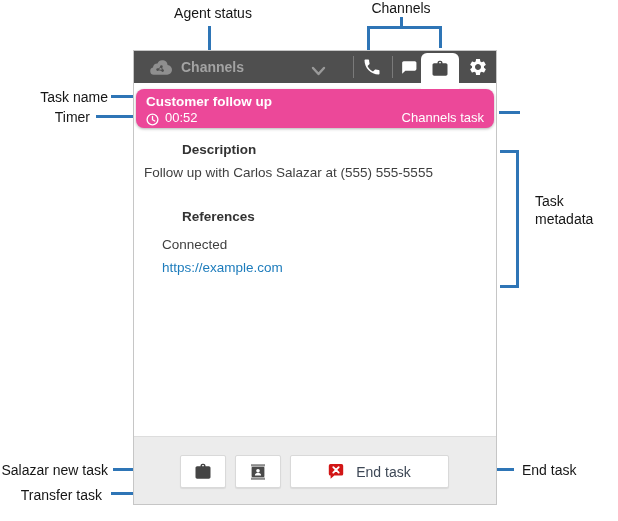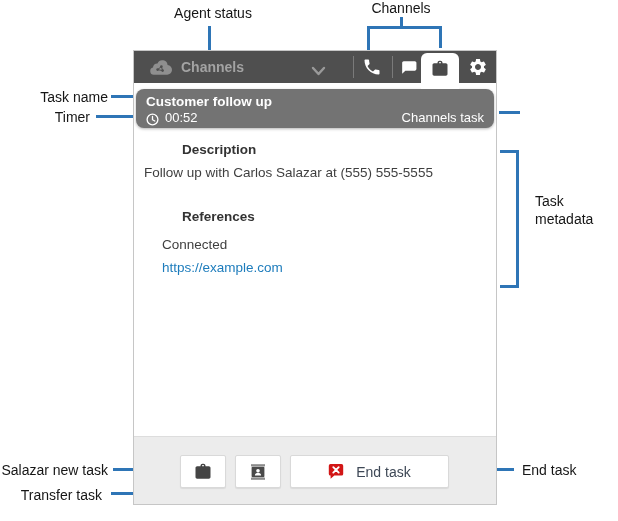--- a/index.html
+++ b/index.html
@@ -54,21 +54,21 @@
     border-radius: 6px 6px 0 0;
     z-index: 2;
   }
   .tasktab .briefcase-wrap { position: absolute; left: 9px; top: 6px; width: 20px; height: 20px; }
   .gear-wrap { position: absolute; left: 334px; top: 6px; width: 20px; height: 20px; }
   
   .task-header {
     position: absolute;
     left: 2px; top: 38px;
     width: 358px; height: 39px;
-    background: #737373;
+    background: #ec4899;
     border-radius: 8px;
     box-shadow: 0 1px 3px rgba(0,0,0,0.3);
     color: #ffffff;
     z-index: 1;
   }
   .task-title { position: absolute; left: 10px; top: 5px; font-size: 13.5px; font-weight: bold; }
   .clock-wrap { position: absolute; left: 10px; top: 23px; width: 13px; height: 13px; }
   .task-timer { position: absolute; left: 29px; top: 21px; font-size: 13px; }
   .contact-state { position: absolute; right: 10px; top: 21px; font-size: 13px; }
   

